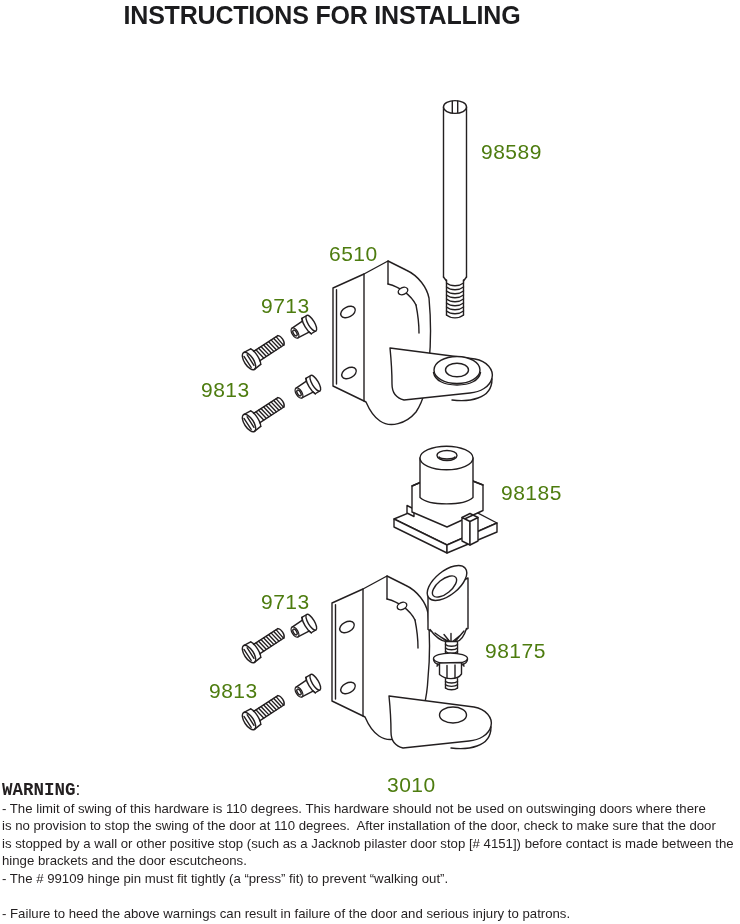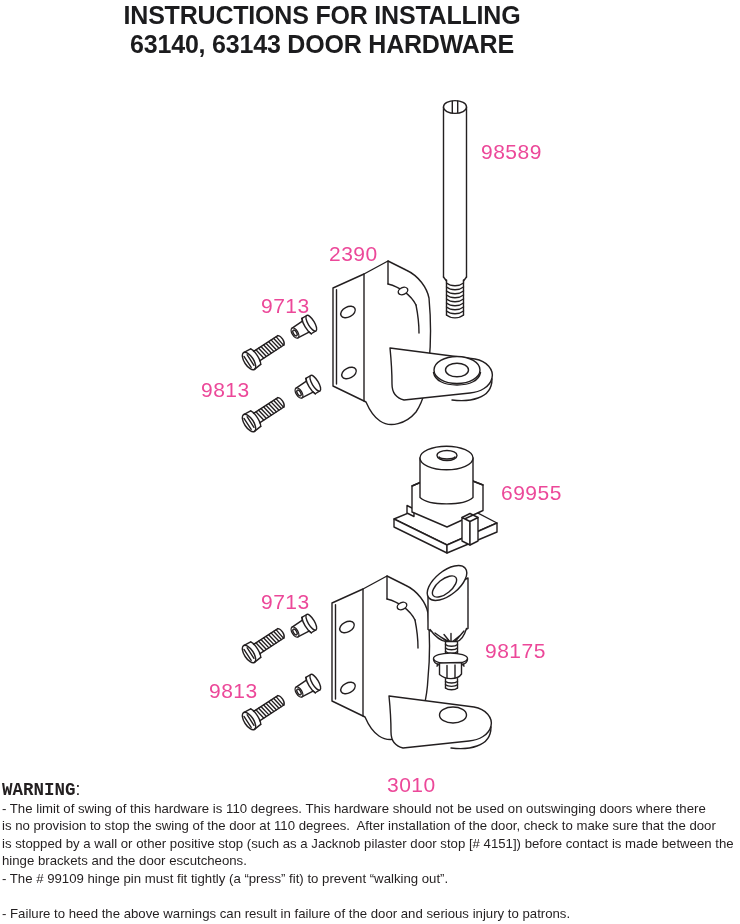--- a/index.html
+++ b/index.html
@@ -7,21 +7,21 @@
     position:relative; width:740px; height:924px; background:#ffffff;
     font-family:"Liberation Sans", sans-serif; color:#231f20; overflow:hidden;
   }
   #title {
     position:absolute; top:1px; left:0; width:644px; text-align:center;
     font-weight:bold; font-size:25px; line-height:28.5px; letter-spacing:-0.2px;
     color:#1c1c1e;
   }
   svg.art { position:absolute; top:0; left:0; }
   .plabel {
-    position:absolute; font-size:21px; line-height:21px; color:#ec4899;
+    position:absolute; font-size:21px; line-height:21px; color:#4d7c0f;
     letter-spacing:0.5px; white-space:nowrap;
   }
   #warning { position:absolute; left:2px; top:780px; width:740px; }
   .warn-head { font-size:17.5px; line-height:19px; }
   .warn-head b { font-weight:bold;font-family:Liberation Mono, monospace; }
   .warn-line { font-size:13.2px; line-height:17.4px; white-space:pre; min-height:17.4px; }
   .gap { margin-top:18px; }
 </style>
 </head>
 <body>
@@ -161,28 +161,27 @@
       <path d="M447,665.5 L447,677.9 M455,665 L455,677.6"></path>
       <path d="M445.5,678.6 L445.5,688 M457.5,678.6 L457.5,688"></path>
       <path d="M445.5,681.5 C448,683.6 455,683.6 457.5,681.5
                M445.5,684.8 C448,686.9 455,686.9 457.5,684.8
                M445.5,688 C448,690.4 455,690.4 457.5,688"></path>
     </g>
   </svg>
 
   <div id="title">
     <div>INSTRUCTIONS FOR INSTALLING</div>
-    <div>63140, 63143 DOOR HARDWARE</div>
   </div>
 
   <div class="plabel" style="left:481px; top:141px">98589</div>
-  <div class="plabel" style="left:329px; top:243px">2390</div>
+  <div class="plabel" style="left:329px; top:243px">6510</div>
   <div class="plabel" style="left:261px; top:295px">9713</div>
   <div class="plabel" style="left:201px; top:379px">9813</div>
-  <div class="plabel" style="left:501px; top:482px">69955</div>
+  <div class="plabel" style="left:501px; top:482px">98185</div>
   <div class="plabel" style="left:261px; top:591px">9713</div>
   <div class="plabel" style="left:485px; top:640px">98175</div>
   <div class="plabel" style="left:209px; top:680px">9813</div>
   <div class="plabel" style="left:387px; top:774px">3010</div>
 
   <div id="warning">
     <div class="warn-head"><b>WARNING</b><span>:</span></div>
     <div class="warn-line">- The limit of swing of this hardware is 110 degrees. This hardware should not be used on outswinging doors where there</div>
     <div class="warn-line">is no provision to stop the swing of the door at 110 degrees.  After installation of the door, check to make sure that the door</div>
     <div class="warn-line">is stopped by a wall or other positive stop (such as a Jacknob pilaster door stop [# 4151]) before contact is made between the</div>

